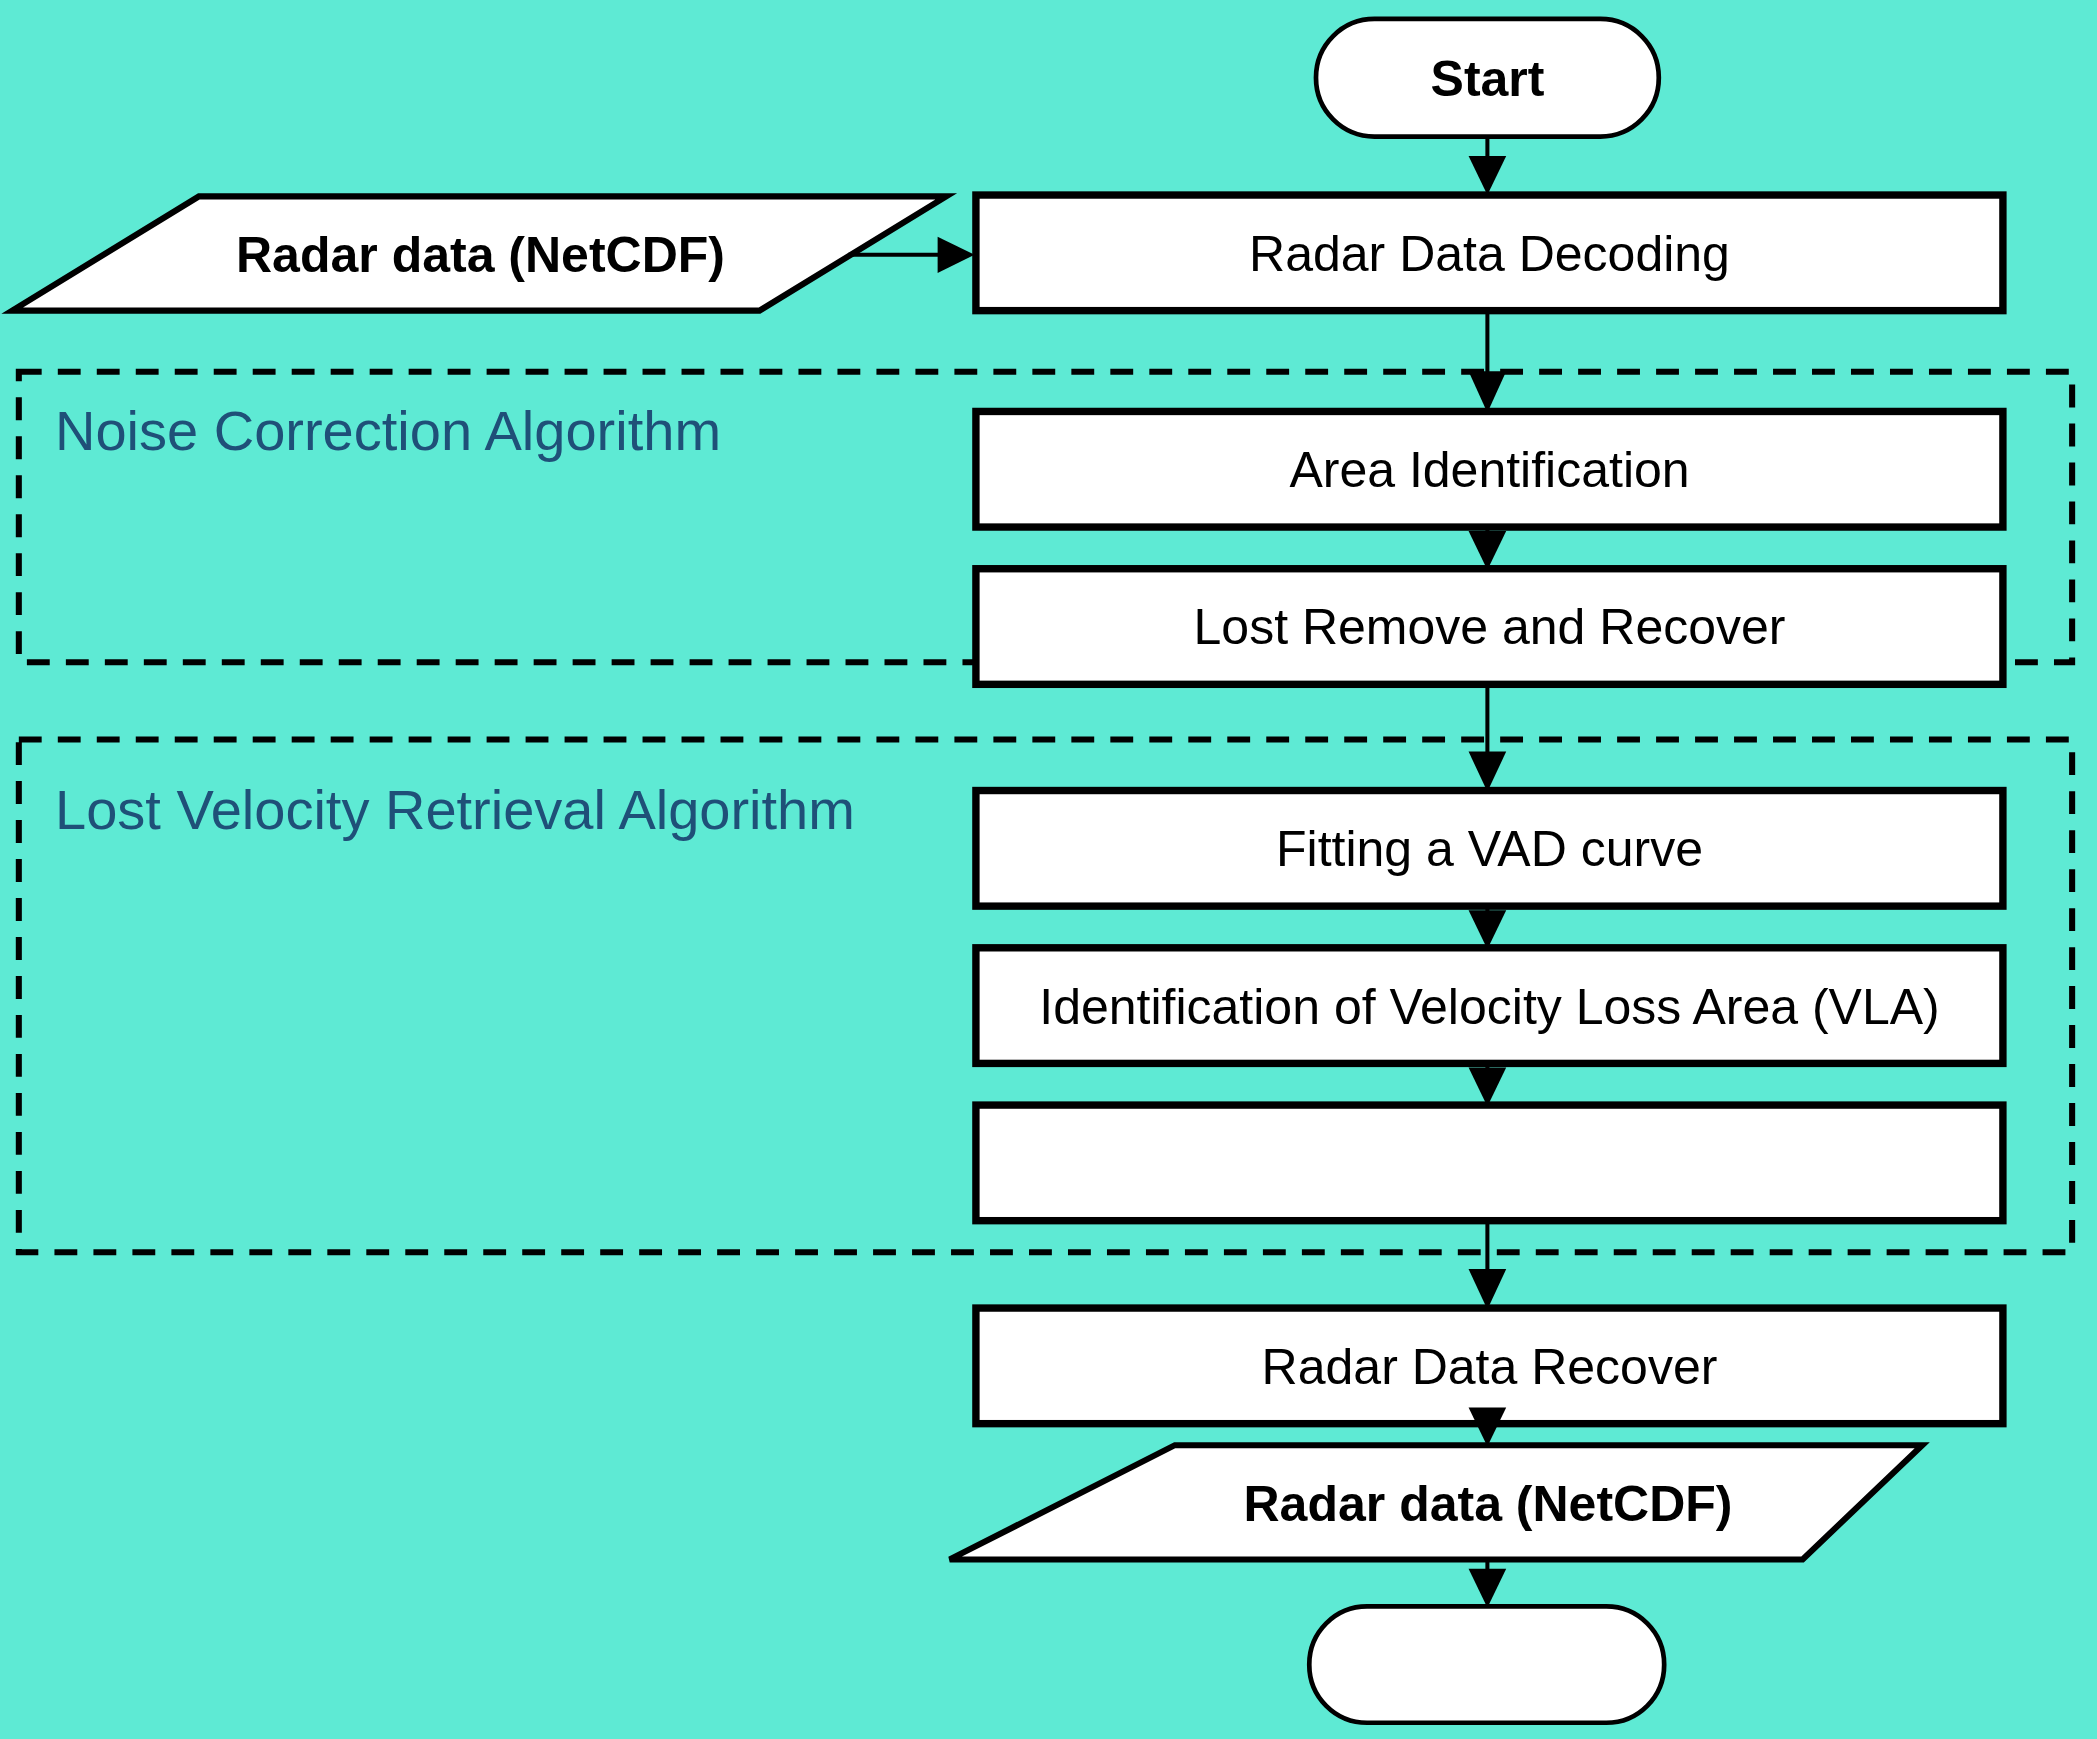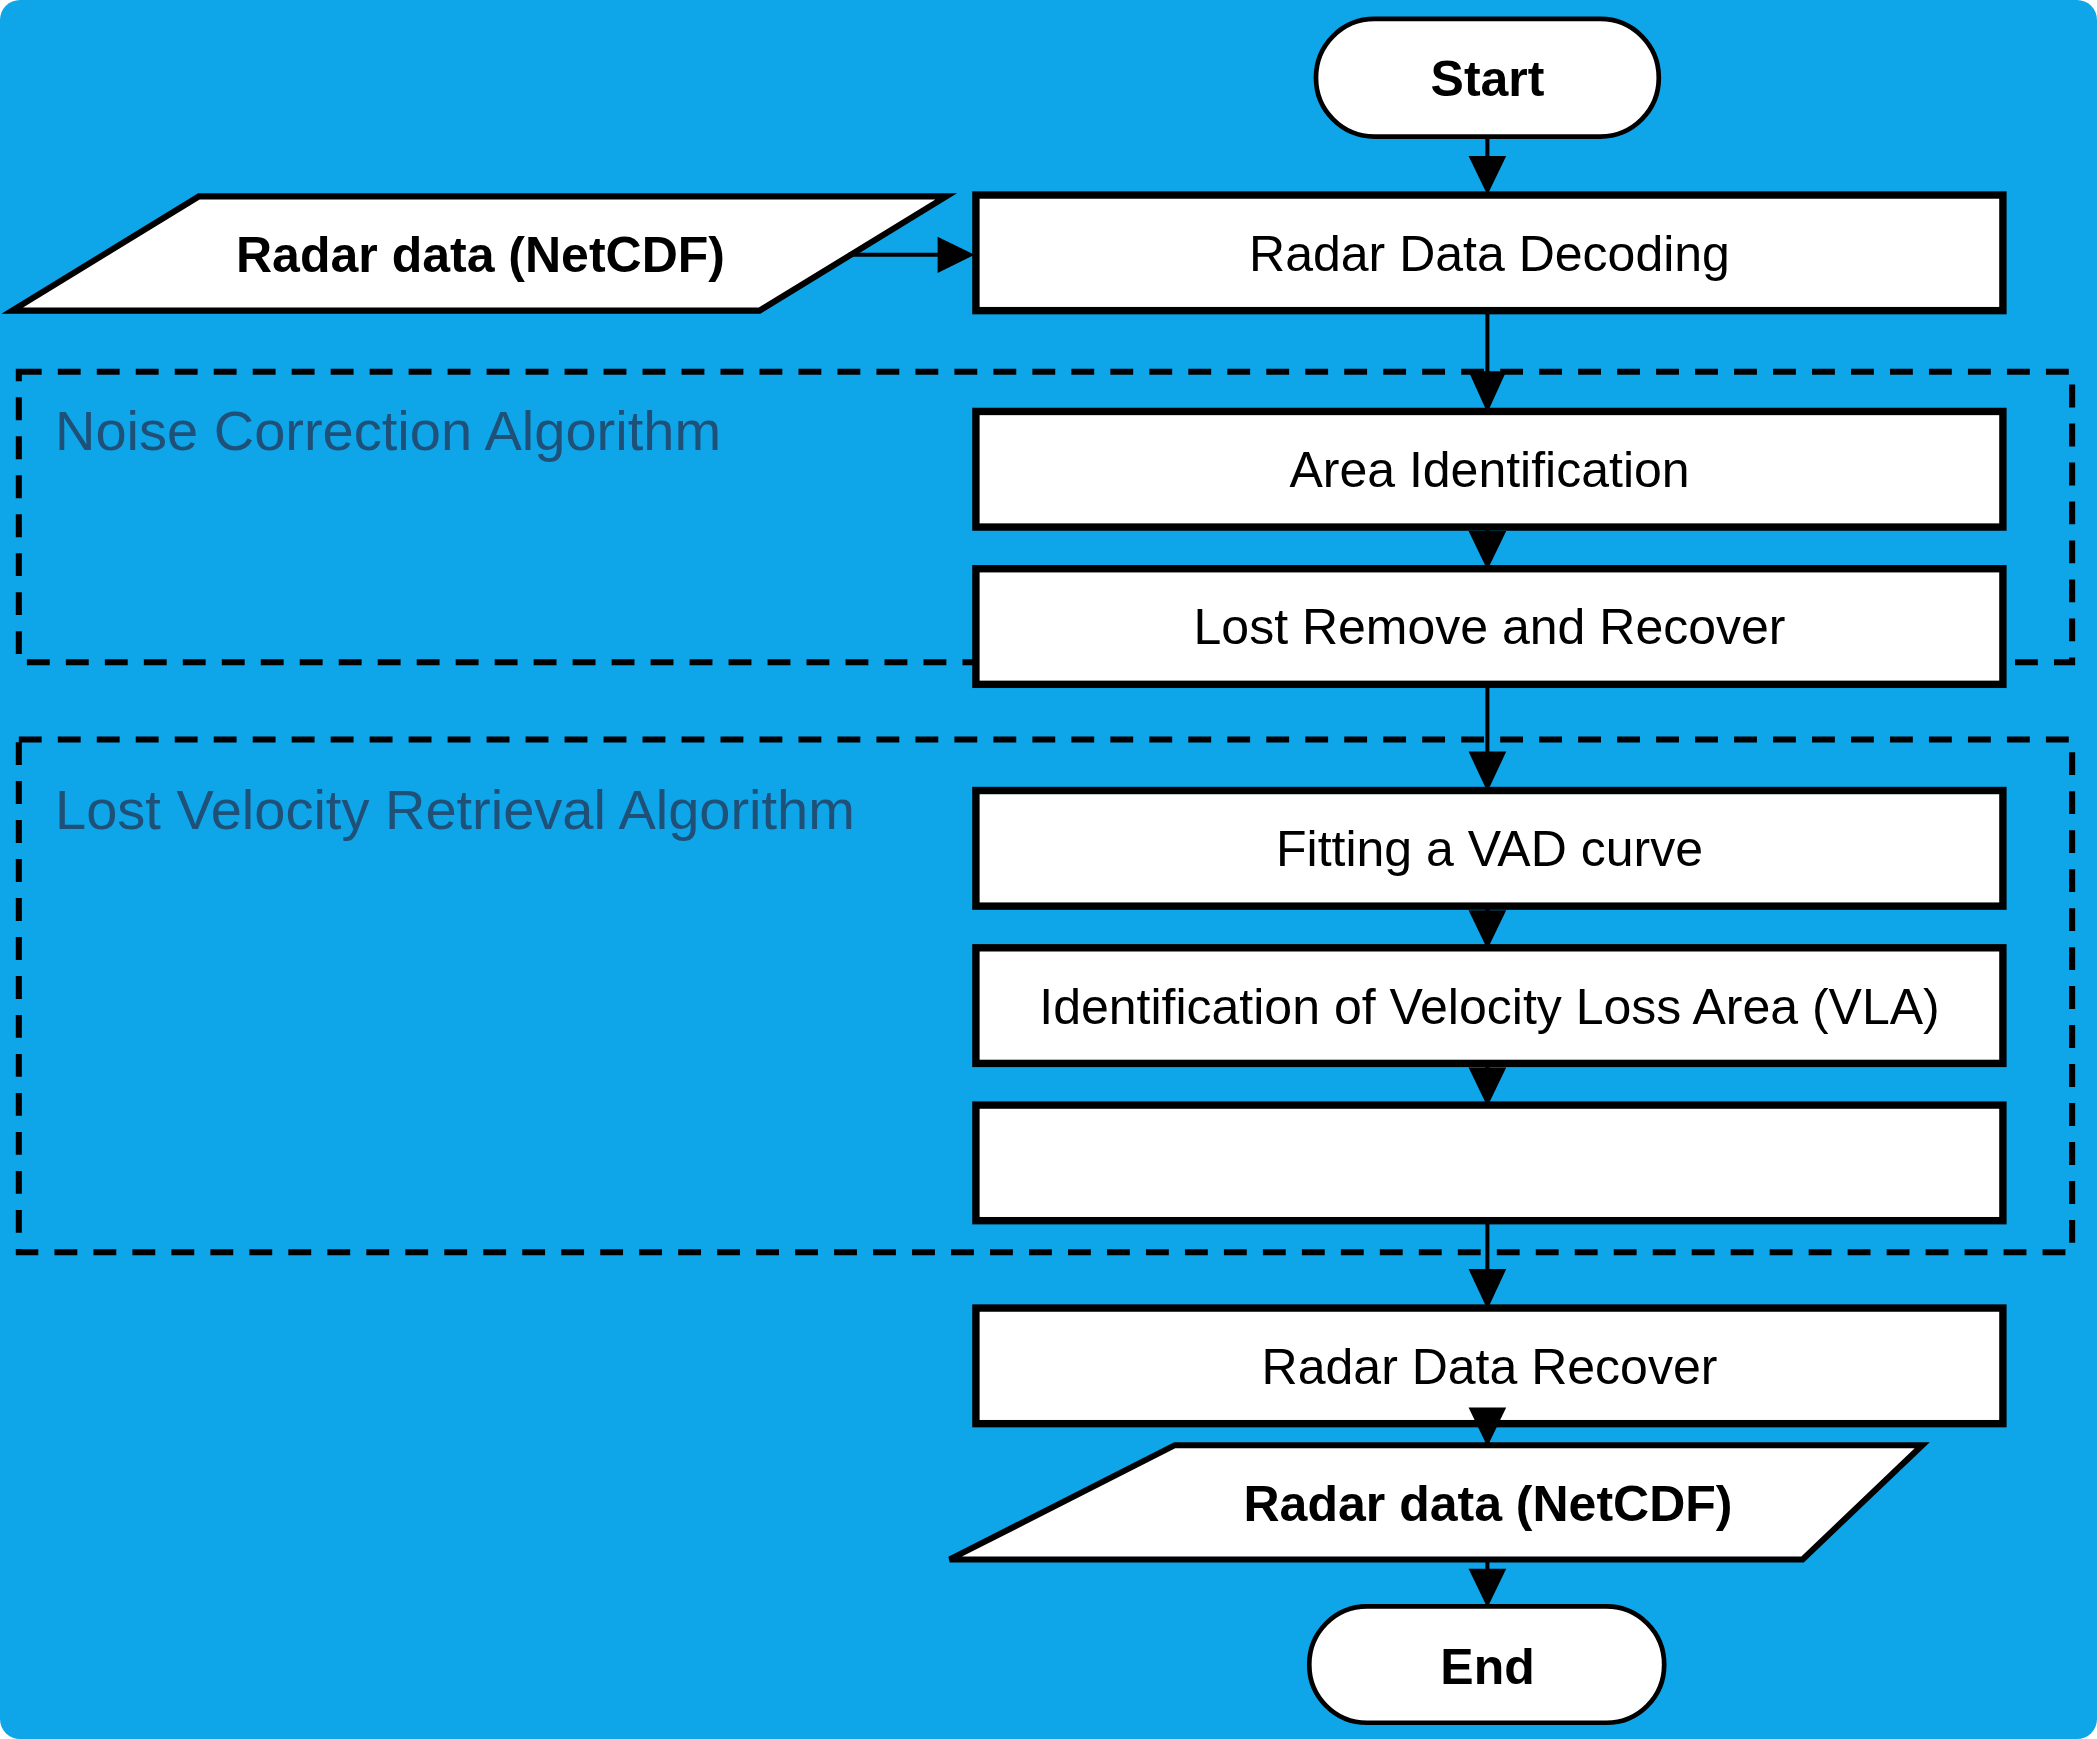--- a/index.html
+++ b/index.html
@@ -4,24 +4,23 @@
 <style>
   html, body {
     margin: 0;
     padding: 0;
     background: #ffffff;
   }
   #stage {
     position: relative;
     width: 2097px;
     height: 1739px;
-    background: #0ea5e9;
+    background: #5eead4;
     font-family: "Liberation Sans", sans-serif;
     overflow: hidden;
-    border-radius: 20px;
   }
   svg.layer {
     position: absolute;
     top: 0;
     left: 0;
     width: 2097px;
     height: 1739px;
   }
   .node-shape {
     fill: #ffffff;
@@ -158,16 +157,15 @@
 
   <div class="lbl lbl-process" style="left:976px; top:824px; width:1027px;">Fitting a VAD curve</div>
 
   <div class="lbl lbl-process" style="left:976px; top:982px; width:1027px;">Identification of Velocity Loss Area (VLA)</div>
 
 
   <div class="lbl lbl-process" style="left:976px; top:1342px; width:1027px;">Radar Data Recover</div>
 
   <div class="lbl lbl-io" style="left:1008px; top:1479px; width:960px;">Radar data (NetCDF)</div>
 
-  <div class="lbl lbl-terminal" style="left:1310px; top:1642px; width:355px;">End</div>
 
 </div>
 
 
 </body></html>

